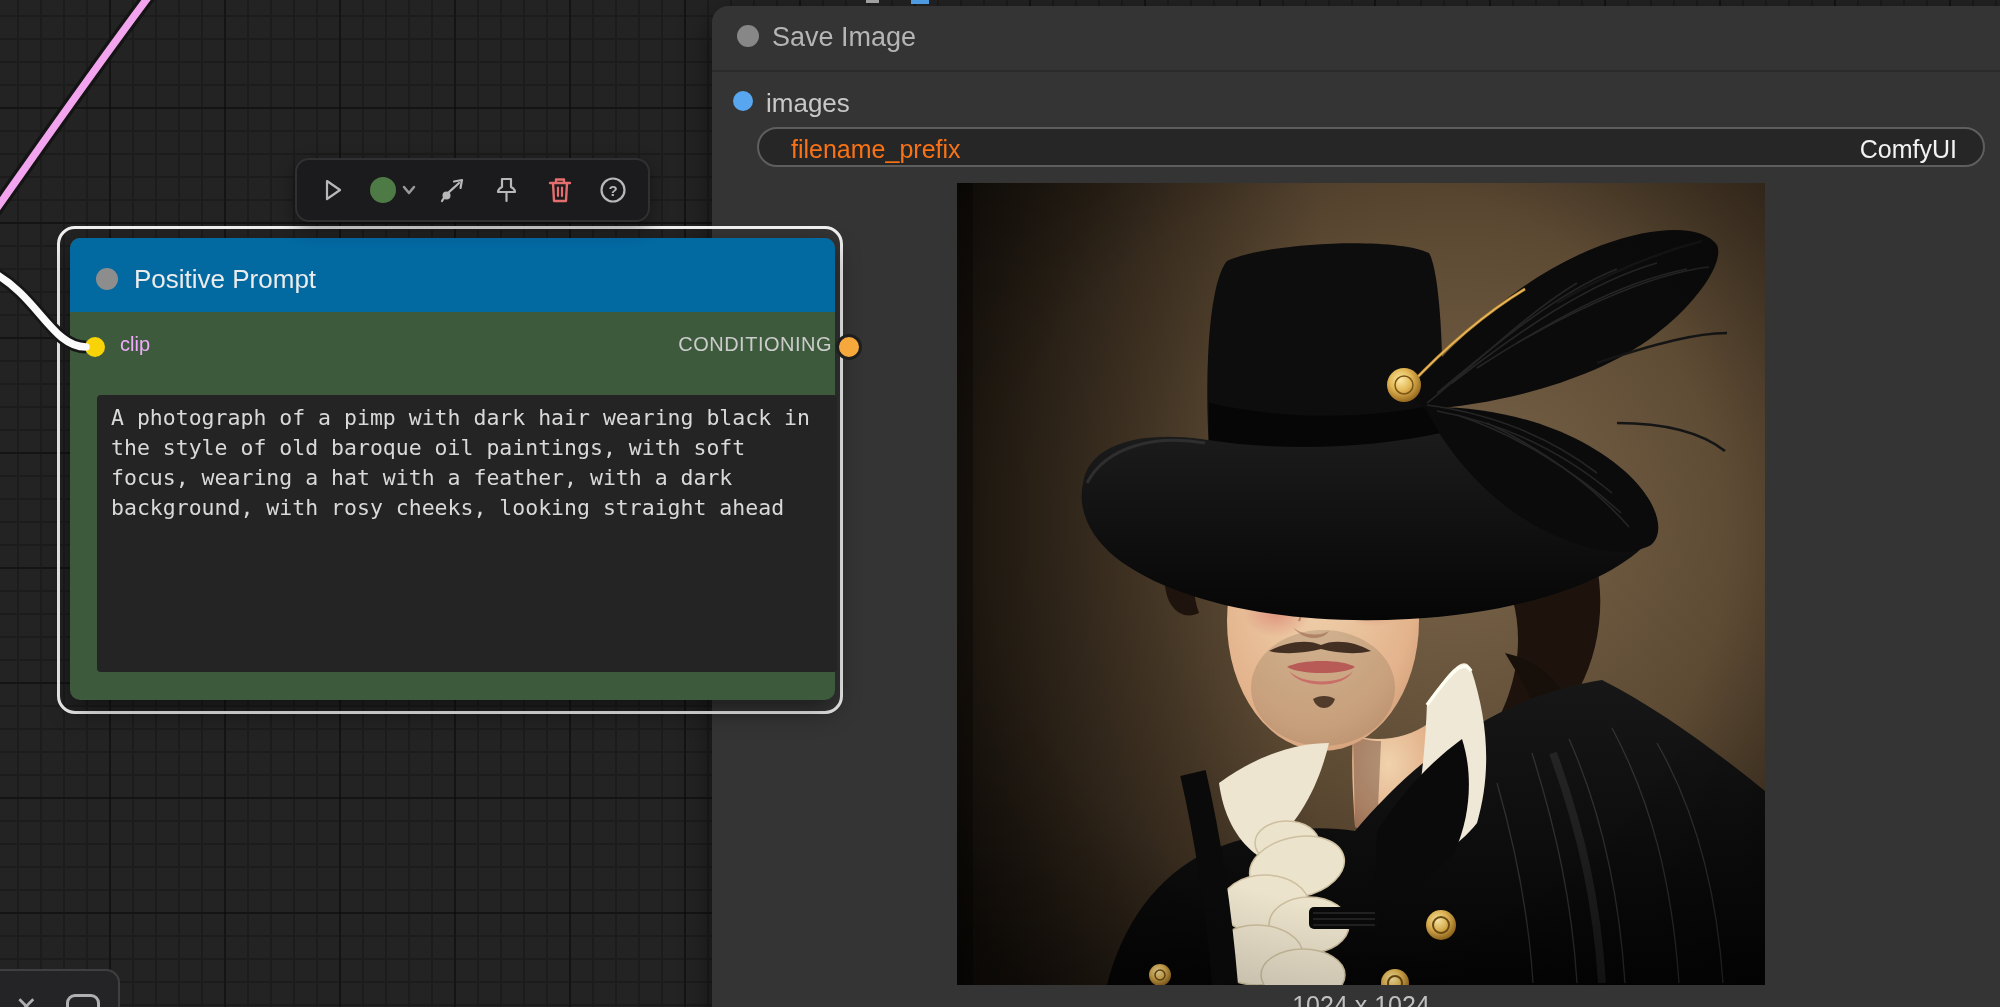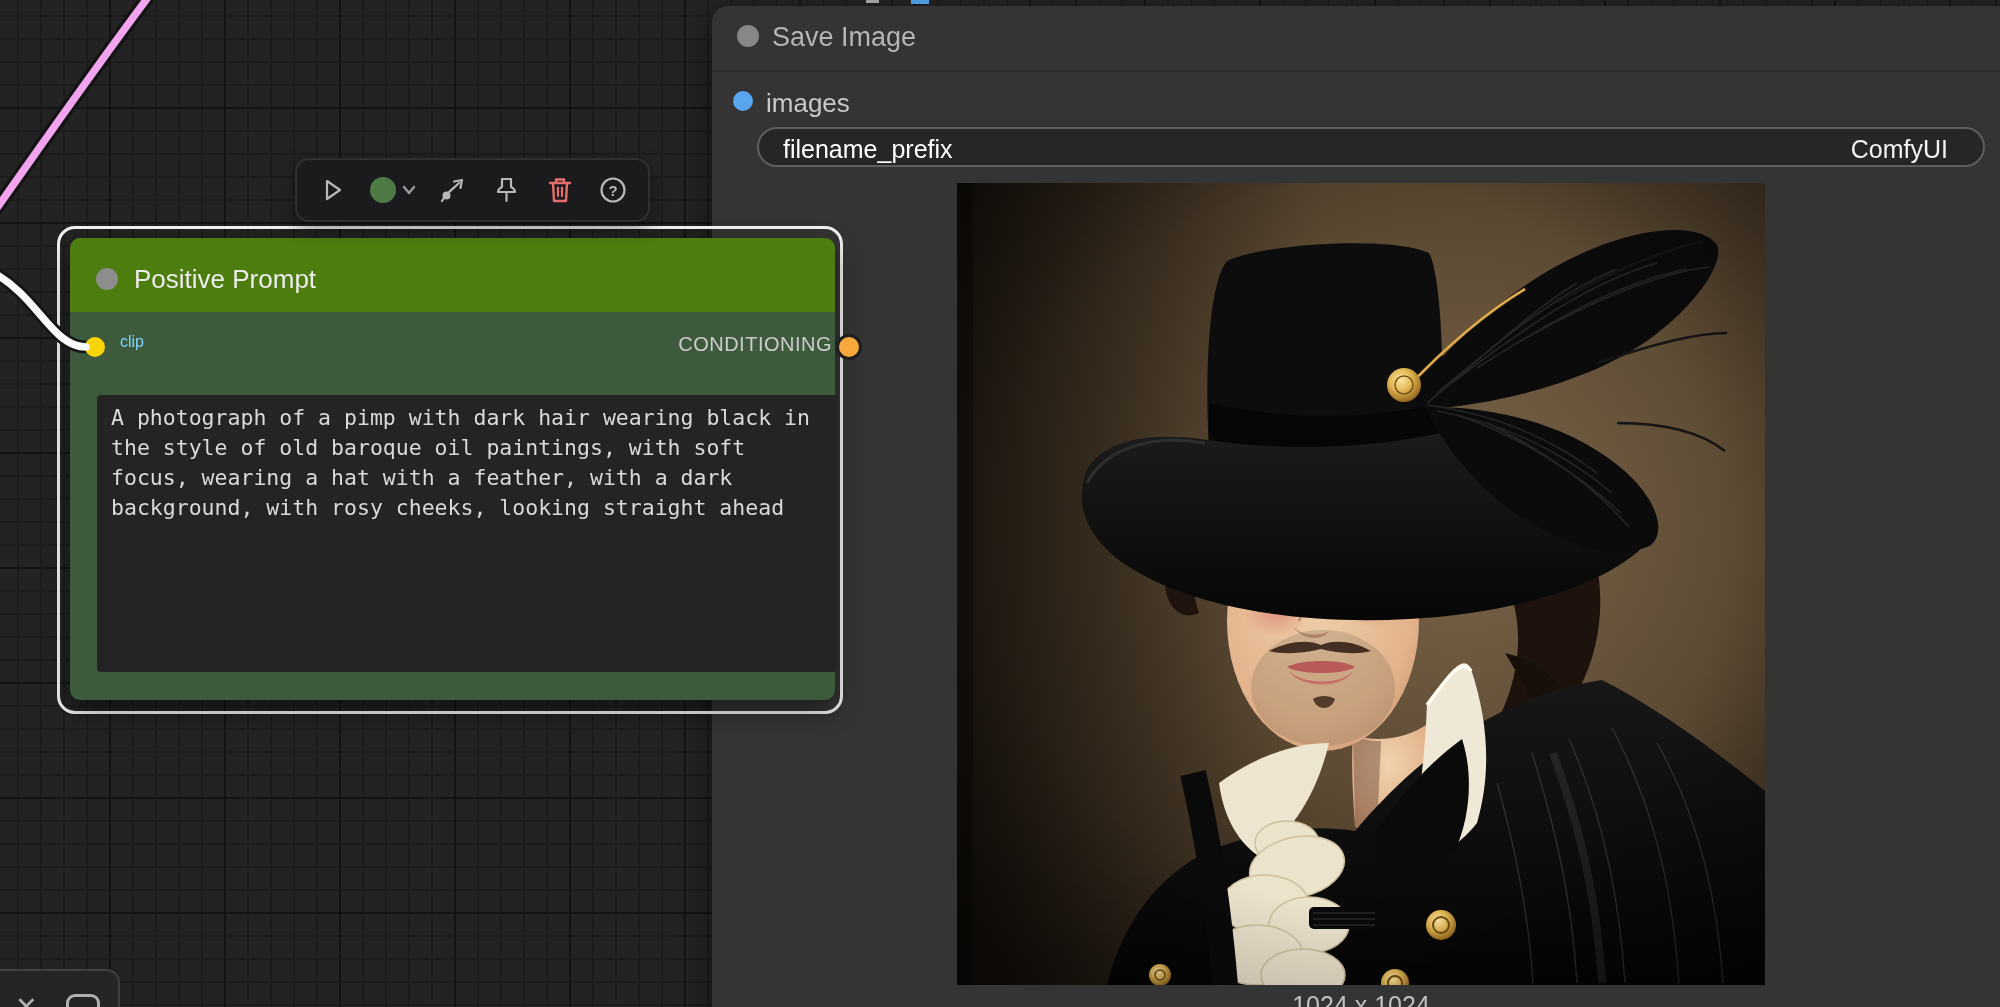--- a/index.html
+++ b/index.html
@@ -22,35 +22,35 @@
   
   .save-node{position:absolute;left:712px;top:6px;width:1320px;height:1030px;z-index:10;
     background:#343434;border-radius:16px 0 0 0;box-shadow:0 10px 30px rgba(0,0,0,.5);}
   .save-node .hdr-dot{position:absolute;left:25px;top:19px;width:22px;height:22px;border-radius:50%;background:#878787;}
   .save-node .hdr-title{position:absolute;left:60px;top:16px;font-size:27px;color:#b5b5b5;}
   .save-node .hdr-div{position:absolute;left:0;top:64px;width:100%;height:2px;background:#2b2b2b;}
   .save-node .in-dot{position:absolute;left:21px;top:85px;width:20px;height:20px;border-radius:50%;background:#58a6f0;}
   .save-node .in-label{position:absolute;left:54px;top:82px;font-size:26px;color:#c8c8c8;text-align:center;}
   .pill{position:absolute;left:45px;top:121px;width:1228px;height:40px;box-sizing:border-box;
     background:#262626;border:2px solid #5e5e5e;border-radius:21px;}
-  .pill .w-label{position:absolute;left:24px;top:6px;font-size:25px;color:#ffffff;}
-  .pill .w-value{position:absolute;right:35px;top:6px;font-size:25px;color:#f2f2f2;}
+  .pill .w-label{position:absolute;left:32px;top:6px;font-size:25px;color:#f97316;}
+  .pill .w-value{position:absolute;right:26px;top:6px;font-size:25px;color:#f2f2f2;}
   .preview{position:absolute;left:245px;top:177px;width:808px;height:802px;background:#3a2d1f;}
   .caption{position:absolute;left:245px;top:985px;width:808px;text-align:center;font-size:25px;color:#c0c0c0;}
 
   
   .sel-border{position:absolute;left:57px;top:226px;width:786px;height:488px;z-index:20;
     border:3px solid #f2f2f2;border-radius:18px;box-sizing:border-box;pointer-events:none;}
   .pp-node{position:absolute;left:70px;top:238px;width:765px;height:462px;z-index:20;
     background:#3d5a3c;border-radius:10px;box-shadow:0 10px 26px rgba(0,0,0,.45);}
-  .pp-node .hdr{position:absolute;left:0;top:0;width:100%;height:74px;background:#4d7c0f;border-radius:10px 10px 0 0;}
+  .pp-node .hdr{position:absolute;left:0;top:0;width:100%;height:74px;background:#0369a1;border-radius:10px 10px 0 0;}
   .pp-node .hdr-dot{position:absolute;left:26px;top:30px;width:22px;height:22px;border-radius:50%;background:#8d8d8d;}
   .pp-node .hdr-title{position:absolute;left:64px;top:26px;font-size:26px;color:#ececec;}
   .pp-node .in-dot{position:absolute;left:15px;top:99px;width:20px;height:20px;border-radius:50%;background:#f7d308;}
-  .pp-node .in-label{position:absolute;left:50px;top:95px;font-size:16px;color:#7dd3fc;}
+  .pp-node .in-label{position:absolute;left:50px;top:95px;font-size:20px;color:#f0abfc;}
   .pp-node .out-label{position:absolute;right:3px;top:95px;font-size:20px;color:#cccccc;letter-spacing:.5px;}
   .pp-node .out-dot{position:absolute;left:766px;top:96px;width:20px;height:20px;border-radius:50%;
     background:#f7a83d;border:3px solid #1e1e1e;}
   .prompt-box{position:absolute;left:27px;top:157px;width:calc(55ch + 28px);height:277px;box-sizing:border-box;
     background:#242424;border:none;outline:none;resize:none;border-radius:4px;
     font-family:"DejaVu Sans Mono",monospace;font-size:21.5px;line-height:30px;color:#d9d9d9;
     padding:8px 14px;overflow:hidden;scrollbar-width:none;}
   .prompt-box::-webkit-scrollbar{display:none;}
 
   

